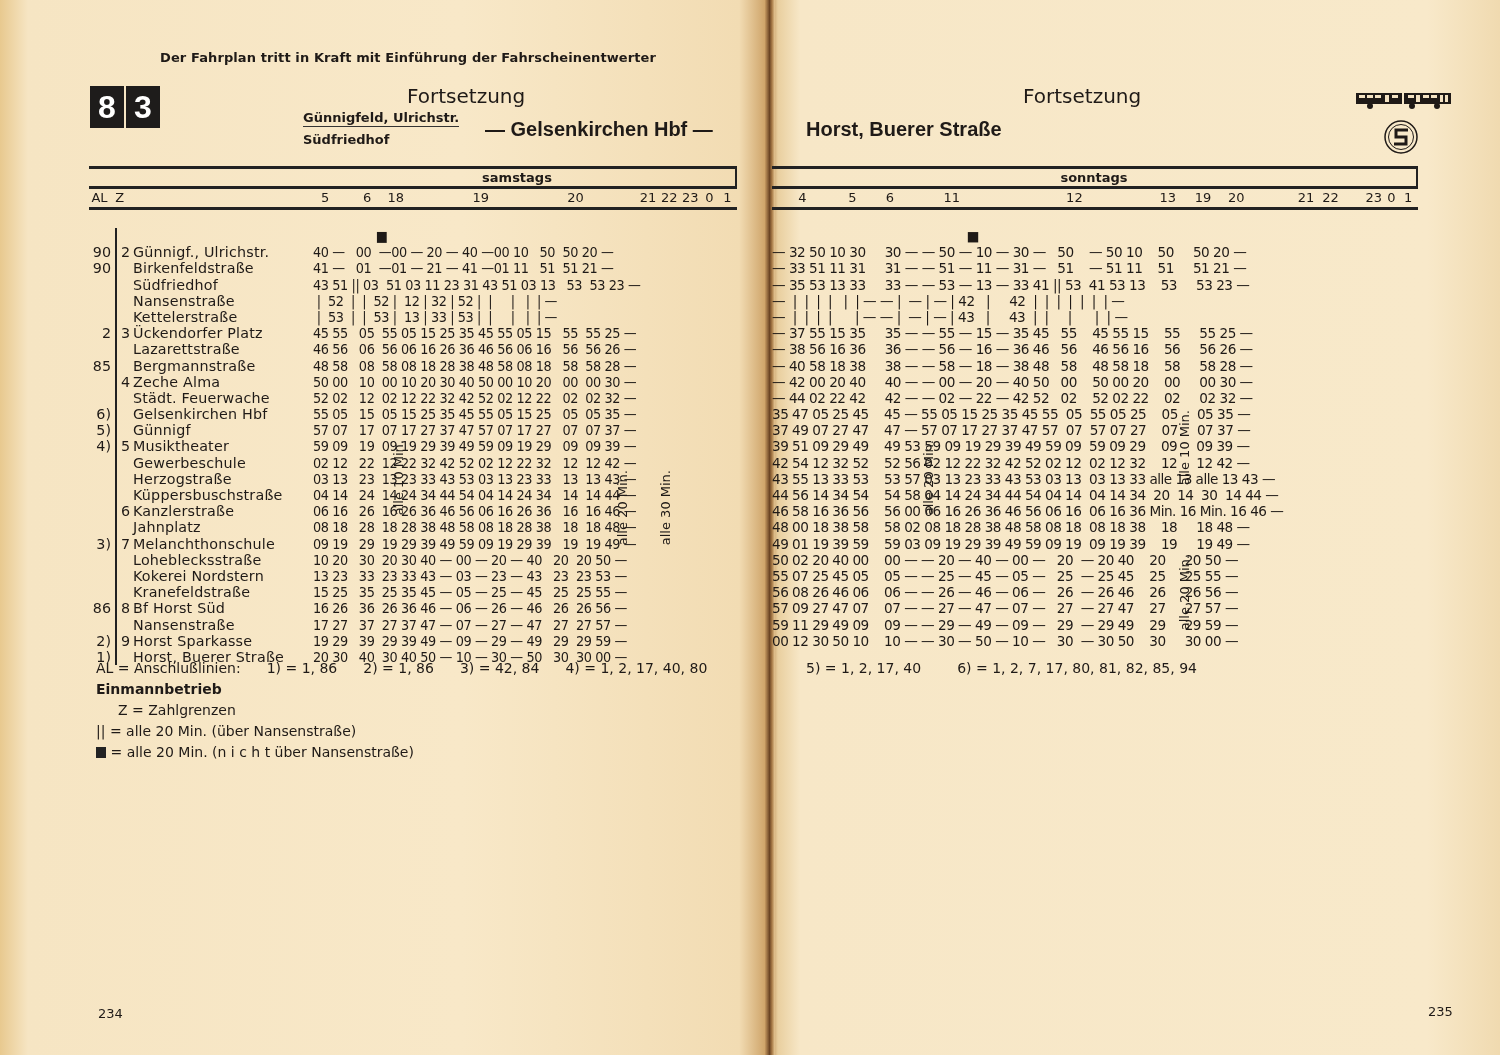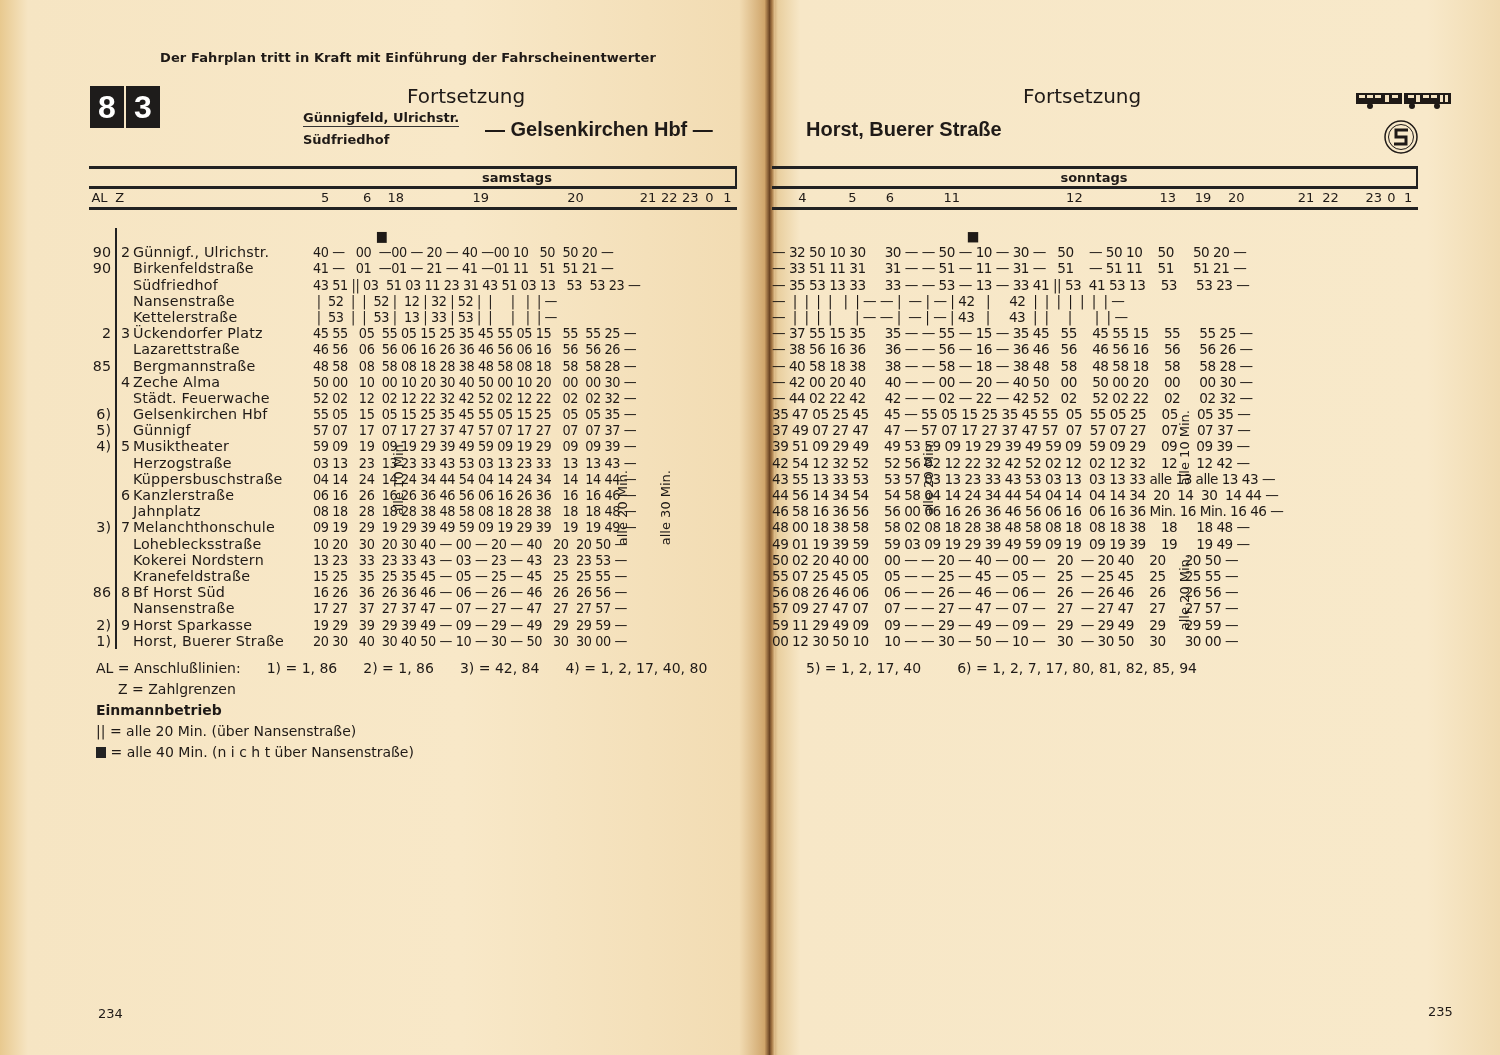--- a/index.html
+++ b/index.html
@@ -93,20 +93,21 @@
       <div class="row"><span class="al"></span><span class="z"></span><span class="stop">Nansenstraße</span><span class="times"> |  52  |  |  52 |  12 | 32 | 52 |  |     |   |  | —</span></div>
       <div class="row"><span class="al"></span><span class="z"></span><span class="stop">Kettelerstraße</span><span class="times"> |  53  |  |  53 |  13 | 33 | 53 |  |     |   |  | —</span></div>
       <div class="row"><span class="al">2</span><span class="z">3</span><span class="stop">Ückendorfer Platz</span><span class="times">45 55   05  55 05 15 25 35 45 55 05 15   55  55 25 —</span></div>
       <div class="row"><span class="al"></span><span class="z"></span><span class="stop">Lazarettstraße</span><span class="times">46 56   06  56 06 16 26 36 46 56 06 16   56  56 26 —</span></div>
       <div class="row"><span class="al">85</span><span class="z"></span><span class="stop">Bergmannstraße</span><span class="times">48 58   08  58 08 18 28 38 48 58 08 18   58  58 28 —</span></div>
       <div class="row"><span class="al"></span><span class="z">4</span><span class="stop">Zeche Alma</span><span class="times">50 00   10  00 10 20 30 40 50 00 10 20   00  00 30 —</span></div>
       <div class="row"><span class="al"></span><span class="z"></span><span class="stop">Städt. Feuerwache</span><span class="times">52 02   12  02 12 22 32 42 52 02 12 22   02  02 32 —</span></div>
       <div class="row"><span class="al">6)</span><span class="z"></span><span class="stop">Gelsenkirchen Hbf</span><span class="times">55 05   15  05 15 25 35 45 55 05 15 25   05  05 35 —</span></div>
       <div class="row"><span class="al">5)</span><span class="z"></span><span class="stop">Günnigf</span><span class="times">57 07   17  07 17 27 37 47 57 07 17 27   07  07 37 —</span></div>
       <div class="row"><span class="al">4)</span><span class="z">5</span><span class="stop">Musiktheater</span><span class="times">59 09   19  09 19 29 39 49 59 09 19 29   09  09 39 —</span></div>
+      <div class="row"><span class="al"></span><span class="z"></span><span class="stop">Gewerbeschule</span><span class="times">02 12   22  12 22 32 42 52 02 12 22 32   12  12 42 —</span></div>
       <div class="row"><span class="al"></span><span class="z"></span><span class="stop">Herzogstraße</span><span class="times">03 13   23  13 23 33 43 53 03 13 23 33   13  13 43 —</span></div>
       <div class="row"><span class="al"></span><span class="z"></span><span class="stop">Küppersbuschstraße</span><span class="times">04 14   24  14 24 34 44 54 04 14 24 34   14  14 44 —</span></div>
       <div class="row"><span class="al"></span><span class="z">6</span><span class="stop">Kanzlerstraße</span><span class="times">06 16   26  16 26 36 46 56 06 16 26 36   16  16 46 —</span></div>
       <div class="row"><span class="al"></span><span class="z"></span><span class="stop">Jahnplatz</span><span class="times">08 18   28  18 28 38 48 58 08 18 28 38   18  18 48 —</span></div>
       <div class="row"><span class="al">3)</span><span class="z">7</span><span class="stop">Melanchthonschule</span><span class="times">09 19   29  19 29 39 49 59 09 19 29 39   19  19 49 —</span></div>
       <div class="row"><span class="al"></span><span class="z"></span><span class="stop">Loheblecksstraße</span><span class="times">10 20   30  20 30 40 — 00 — 20 — 40   20  20 50 —</span></div>
       <div class="row"><span class="al"></span><span class="z"></span><span class="stop">Kokerei Nordstern</span><span class="times">13 23   33  23 33 43 — 03 — 23 — 43   23  23 53 —</span></div>
       <div class="row"><span class="al"></span><span class="z"></span><span class="stop">Kranefeldstraße</span><span class="times">15 25   35  25 35 45 — 05 — 25 — 45   25  25 55 —</span></div>
       <div class="row"><span class="al">86</span><span class="z">8</span><span class="stop">Bf Horst Süd</span><span class="times">16 26   36  26 36 46 — 06 — 26 — 46   26  26 56 —</span></div>
       <div class="row"><span class="al"></span><span class="z"></span><span class="stop">Nansenstraße</span><span class="times">17 27   37  27 37 47 — 07 — 27 — 47   27  27 57 —</span></div>
@@ -119,24 +120,24 @@
 <div class="vert" style="left:658px;top:470px;">alle 30 Min.</div>
 
 <div class="foot" style="left:96px;top:658px;">
   <div style="display:flex;gap:26px;">
     <span>AL = Anschlußlinien:</span>
     <span>1) = 1, 86</span>
     <span>2) = 1, 86</span>
     <span>3) = 42, 84</span>
     <span>4) = 1, 2, 17, 40, 80</span>
   </div>
+  <div><b>Einmannbetrieb</b></div>
   <div style="padding-left:22px;">Z = Zahlgrenzen</div>
-  <div><b>Einmannbetrieb</b></div>
   <div>|| = alle 20 Min. (über Nansenstraße)</div>
-  <div><span class="mark-sq"></span> <span>= alle 40 Min. (n i c h t über Nansenstraße)</span></div>
+  <div><span class="mark-sq"></span> <span>= alle 20 Min. (n i c h t über Nansenstraße)</span></div>
 </div>
 <div class="pno" style="left:98px;top:1006px;">234</div>
 
 <div class="fort-r">Fortsetzung</div>
 <div class="dest-title">Horst, Buerer Straße</div>
 <svg class="bus-icon" viewBox="0 0 97 20">
   <rect x="1" y="3" width="46" height="11" fill="#1f1a17"></rect>
   <rect x="49" y="3" width="47" height="11" fill="#1f1a17"></rect>
   <g fill="#f4e3c3">
     <rect x="4" y="5" width="6" height="3"></rect>

